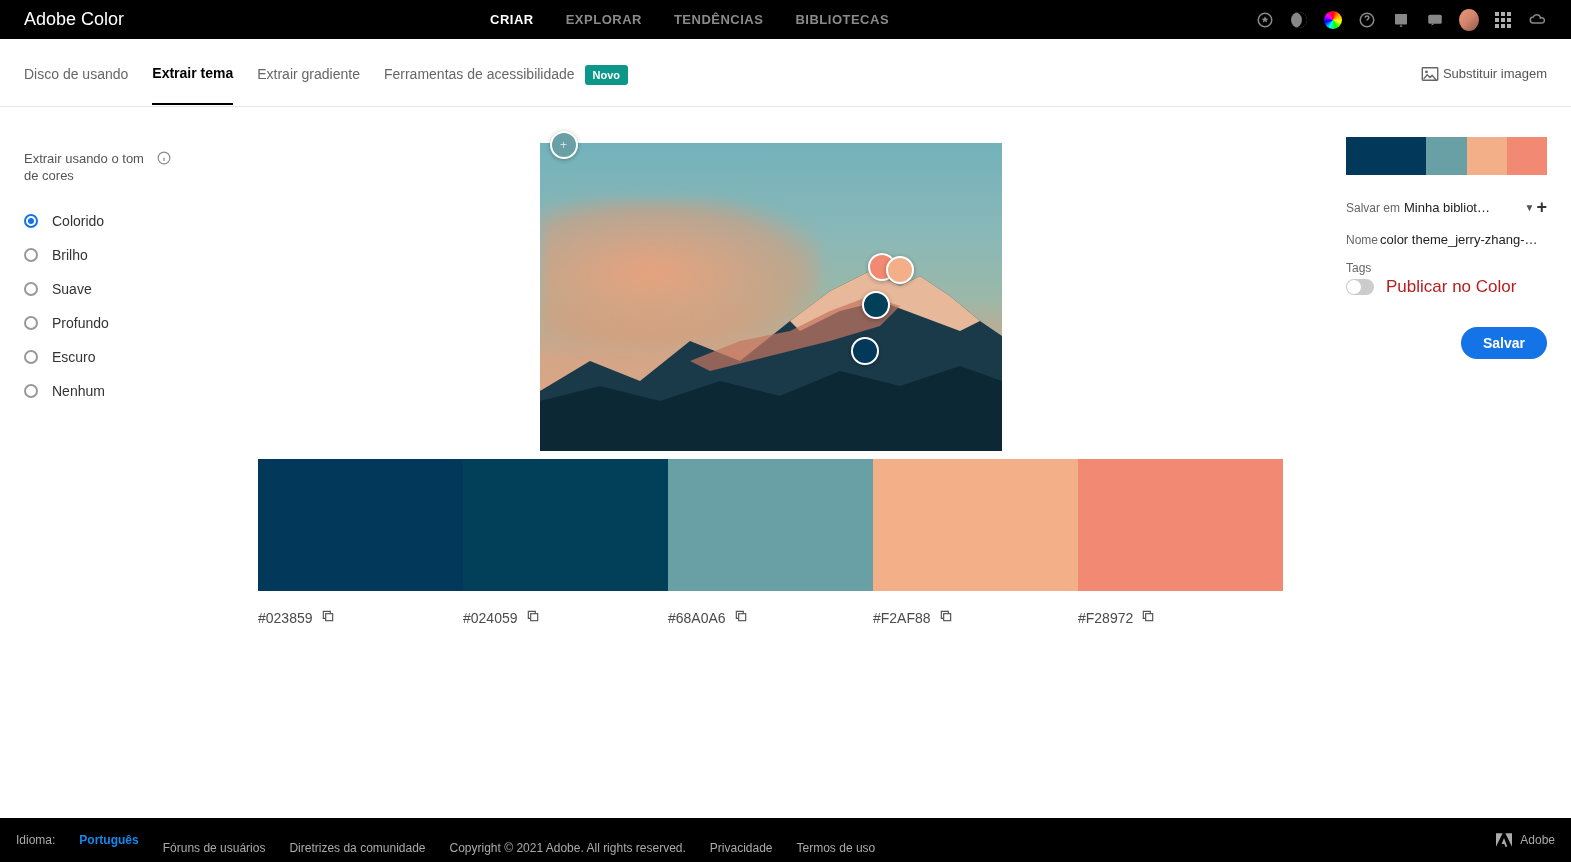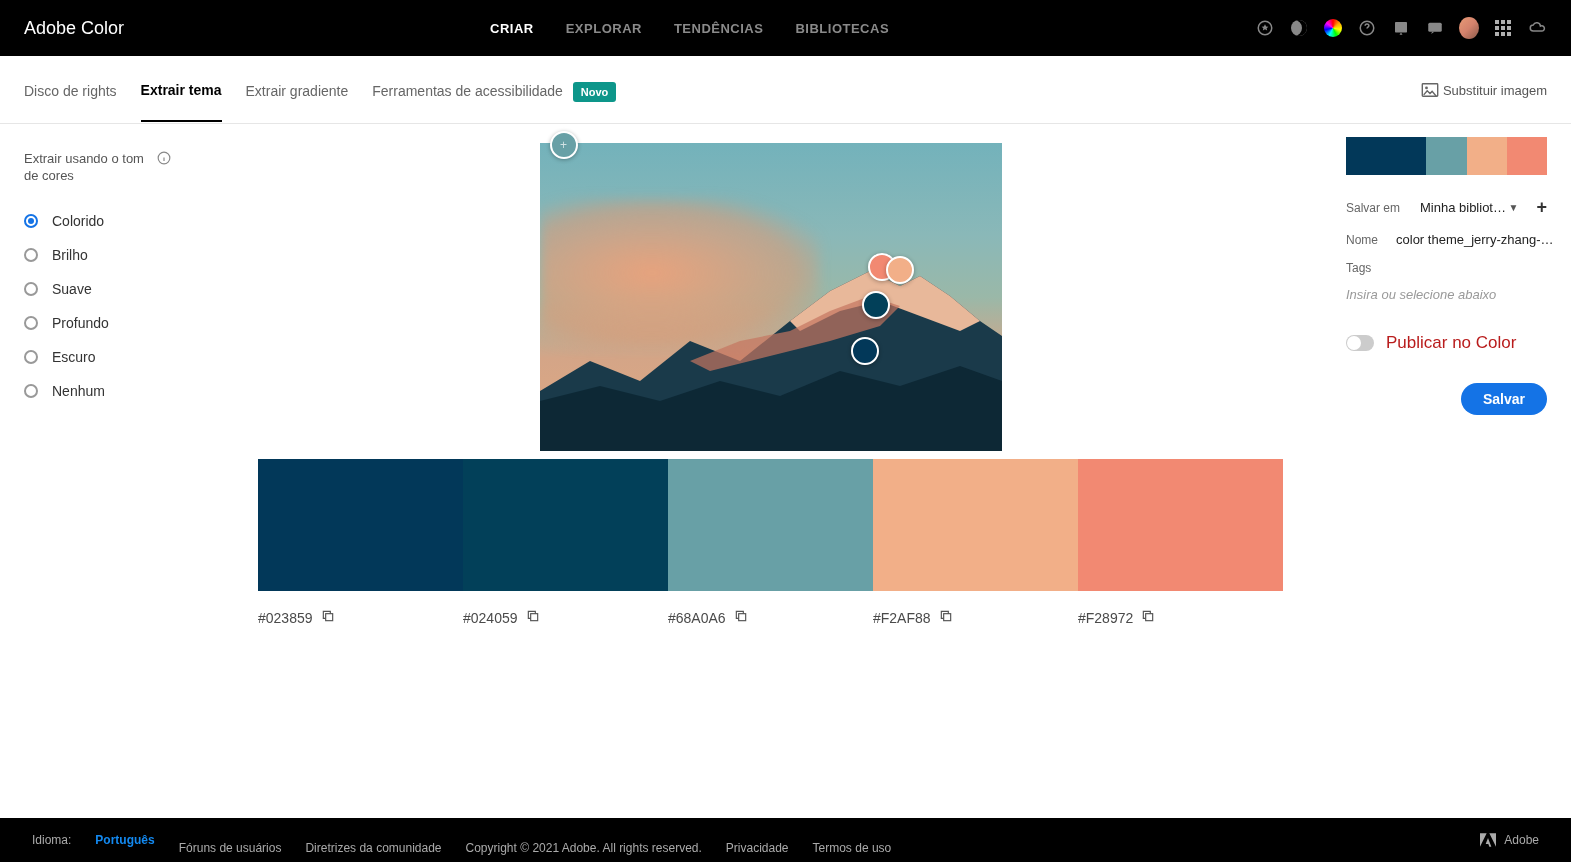--- a/index.html
+++ b/index.html
@@ -1,40 +1,40 @@
 <!DOCTYPE html>
 <html><head>
 <meta charset="utf-8">
 <style>
 * { margin: 0; padding: 0; box-sizing: border-box; }
 body { font-family: -apple-system, BlinkMacSystemFont, "Segoe UI", sans-serif; background: #fff; width: 1571px; height: 862px; overflow: hidden; position: relative; }
 
 
-.topbar { background: #000; height: 56px; display: flex; align-items: center; color: #fff; padding: 0 24px; }
+.topbar { background: #000; height: 39px; display: flex; align-items: center; color: #fff; padding: 0 24px; }
 .logo { font-size: 18px; font-weight: 300; }
 .topnav { flex: 1; display: flex; justify-content: center; gap: 32px; }
 .topnav-item { color: #8a8a8a; font-size: 13px; font-weight: 700; letter-spacing: 0.5px; cursor: pointer; }
 .topnav-item.active { color: #fff; }
 .topicons { display: flex; gap: 14px; align-items: center; }
 .topicon { width: 20px; height: 20px; display: flex; align-items: center; justify-content: center; cursor: pointer; }
 .topicon svg { width: 18px; height: 18px; }
 .avatar { width: 22px; height: 22px; border-radius: 50%; background: linear-gradient(135deg,#e89a76,#d4826c,#8a5a4a); }
 .grid-icon { display: grid; grid-template-columns: repeat(3,4px); grid-template-rows: repeat(3,4px); gap: 2px; }
 .grid-icon span { background:#b0b0b0; }
 .colorwheel { width: 18px; height:18px; border-radius:50%; background: conic-gradient(red,orange,yellow,lime,cyan,blue,magenta,red); }
 .moon { width:16px; height:16px; border-radius:50%; background:#888; box-shadow: inset -5px 0 0 #000; }
 
 
 .subnav { display:flex; align-items:center; padding: 24px 24px 0 24px; border-bottom: 1px solid #e6e6e6; height: 68px; }
 .subnav-left { display:flex; gap: 24px; align-items:center; }
 .subnav-item { font-size: 14px; color: #666; padding-bottom: 22px; cursor:pointer; }
 .subnav-item.active { color:#000; font-weight:600; border-bottom: 2px solid #000; }
 .badge-new { background:#0d968a; color:#fff; font-size:11px; font-weight:700; padding:4px 8px; border-radius:3px; margin-left:6px; }
 .subnav-spacer { flex:1; }
-.replace-img { display:flex; gap:4px; font-size:13px; color:#555; cursor:pointer; padding-bottom:22px; }
+.replace-img { display:flex; align-items:center; gap:4px; font-size:13px; color:#555; cursor:pointer; padding-bottom:22px; }
 
 
 .main { display:flex; position: absolute; top:113px; bottom:44px; left:0; right:0; }
 .leftpanel { width: 195px; padding: 38px 24px; }
 .lp-header { display:flex; align-items:flex-start; gap:8px; margin-bottom: 28px; }
 .lp-title { font-size:13px; color:#555; line-height:1.3; }
 .info-icon { color:#888; }
 .radio-list { display:flex; flex-direction:column; gap: 18px; }
 .radio-row { display:flex; align-items:center; gap: 14px; cursor:pointer; font-size:14px; color:#333; }
 .radio { width:14px; height:14px; border-radius:50%; border:2px solid #999; position:relative; }
@@ -54,36 +54,36 @@
 .swatches-row { width:1025px; display:flex; margin-top:8px; }
 .swatch-big { flex:1; height:132px; }
 .hex-row { width:1025px; display:flex; margin-top:18px; }
 .hex-cell { flex:1; display:flex; align-items:center; gap:8px; padding-left:0; }
 .hex-cell span.val { font-size:14px; color:#4a4a4a; font-weight:500; }
 .copy-icon svg { width:14px; height:14px; }
 
 .rightpanel { width: 225px; padding: 24px 24px 0 0; }
 .mini-swatches { display:flex; height:38px; margin-bottom:22px; }
 .mini-sw { flex:1; }
-.rp-row { display:flex; align-items:center; margin-bottom:14px; font-size:12px; color:#555; gap:18px; }
+.rp-row { display:flex; align-items:center; margin-bottom:14px; font-size:12px; color:#555; gap:2px; }
 .rp-label { width:56px; font-size:12px; color:#666; }
 .rp-select { flex:1; display:flex; align-items:center; justify-content:space-between; font-size:13px; color:#222; cursor:pointer; }
 .chev { font-size:10px; color:#555; }
 .plus-btn { font-size:18px; font-weight:700; cursor:pointer; color:#333; }
 .rp-input { flex:1; border:none; font-size:13px; color:#222; outline:none; }
 .rp-tags { border:none; border-bottom: 1px solid transparent; font-style:italic; color:#888; font-size:13px; width:100%; padding:6px 0; margin-top:4px; margin-bottom: 24px; outline:none; }
 .rp-tags::placeholder { color:#999; }
 .toggle-row { display:flex; align-items:center; gap:12px; margin-bottom:30px; }
 .toggle { width:28px; height:16px; border-radius:8px; background:#ccc; position:relative; cursor:pointer; }
 .toggle::after { content:''; position:absolute; left:1px; top:1px; width:14px; height:14px; background:#fff; border-radius:50%; }
 .toggle-label { font-size:17px; color:#b91c1c; }
 .save-btn { float:right; background:#1473e6; color:#fff; border:none; border-radius:16px; padding:8px 22px; font-size:14px; font-weight:600; cursor:pointer; }
 
 
-.footer { position:absolute; bottom:0; left:0; right:0; height:44px; background:#000; color:#888; display:flex; align-items:center; padding:0 32px; font-size:12px; gap: 24px; }
+.footer { position:absolute; bottom:0; left:0; right:0; height:44px; background:#000; color:#888; display:flex; align-items:center; padding:0 16px; font-size:12px; gap: 24px; }
 .footer .lang-label { color:#aaa; }
 .footer .lang { color:#1389f0; font-weight:600; }
 .footer .flink { color:#aaa; cursor:pointer;margin-top:15px; }
 .footer-spacer { flex:1; }
 .footer-adobe { display:flex; align-items:center; gap:8px; color:#aaa; }
 .adobe-logo { width:16px; height:14px; }
 </style>
 </head>
 <body>
 
@@ -145,21 +145,21 @@
     <div class="topicon">
         <svg viewBox="0 0 24 24" fill="none" stroke="#888" stroke-width="2">
           <path d="M7 16a4 4 0 110-8 5 5 0 019.6 1.5A3.5 3.5 0 1118 16H7z"></path>
         </svg>
       </div>
   </div>
 </div>
 
 <div class="subnav">
   <div class="subnav-left">
-    <div class="subnav-item">Disco de rights</div>
+    <div class="subnav-item">Disco de usando</div>
     <div class="subnav-item active">Extrair tema</div>
     <div class="subnav-item">Extrair gradiente</div>
     <div class="subnav-item">
       <span>Ferramentas de acessibilidade</span>
       <span class="badge-new">Novo</span>
     </div>
   </div>
   <div class="subnav-spacer"></div>
   <div class="replace-img">
     <svg width="18" height="14" viewBox="0 0 24 20">
@@ -298,21 +298,20 @@
     </div>
 
     <div class="rp-row">
       <div class="rp-label">Nome</div>
       <input class="rp-input" value="color theme_jerry-zhang-…" style="">
     </div>
 
     <div class="rp-row" style="margin-bottom:2px;">
       <div class="rp-label">Tags</div>
     </div>
-    <input class="rp-tags" placeholder="Insira ou selecione abaixo" style="">
 
     <div class="toggle-row">
       <div class="toggle"></div>
       <div class="toggle-label">Publicar no Color</div>
     </div>
 
     <button class="save-btn">Salvar</button>
   </div>
 </div>
 

